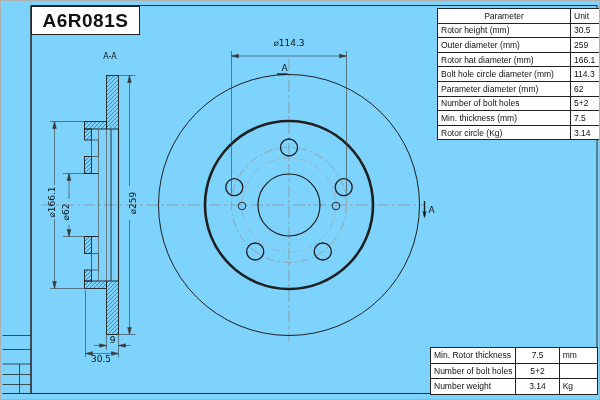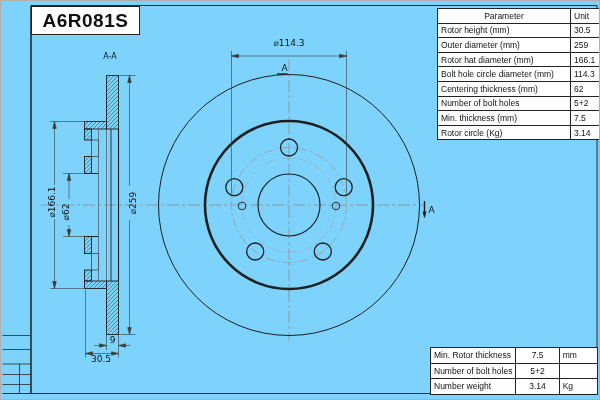--- a/index.html
+++ b/index.html
@@ -188,21 +188,21 @@
         </tr>
     <tr>
           <td>Rotor hat diameter (mm)</td>
           <td class="c-val">166.1</td>
         </tr>
     <tr>
           <td>Bolt hole circle diameter (mm)</td>
           <td class="c-val">114.3</td>
         </tr>
     <tr>
-          <td>Centering thickness (mm)</td>
+          <td>Parameter diameter (mm)</td>
           <td class="c-val">62</td>
         </tr>
     <tr>
           <td>Number of bolt holes</td>
           <td class="c-val">5+2</td>
         </tr>
     <tr>
           <td>Min. thickness (mm)</td>
           <td class="c-val">7.5</td>
         </tr>

